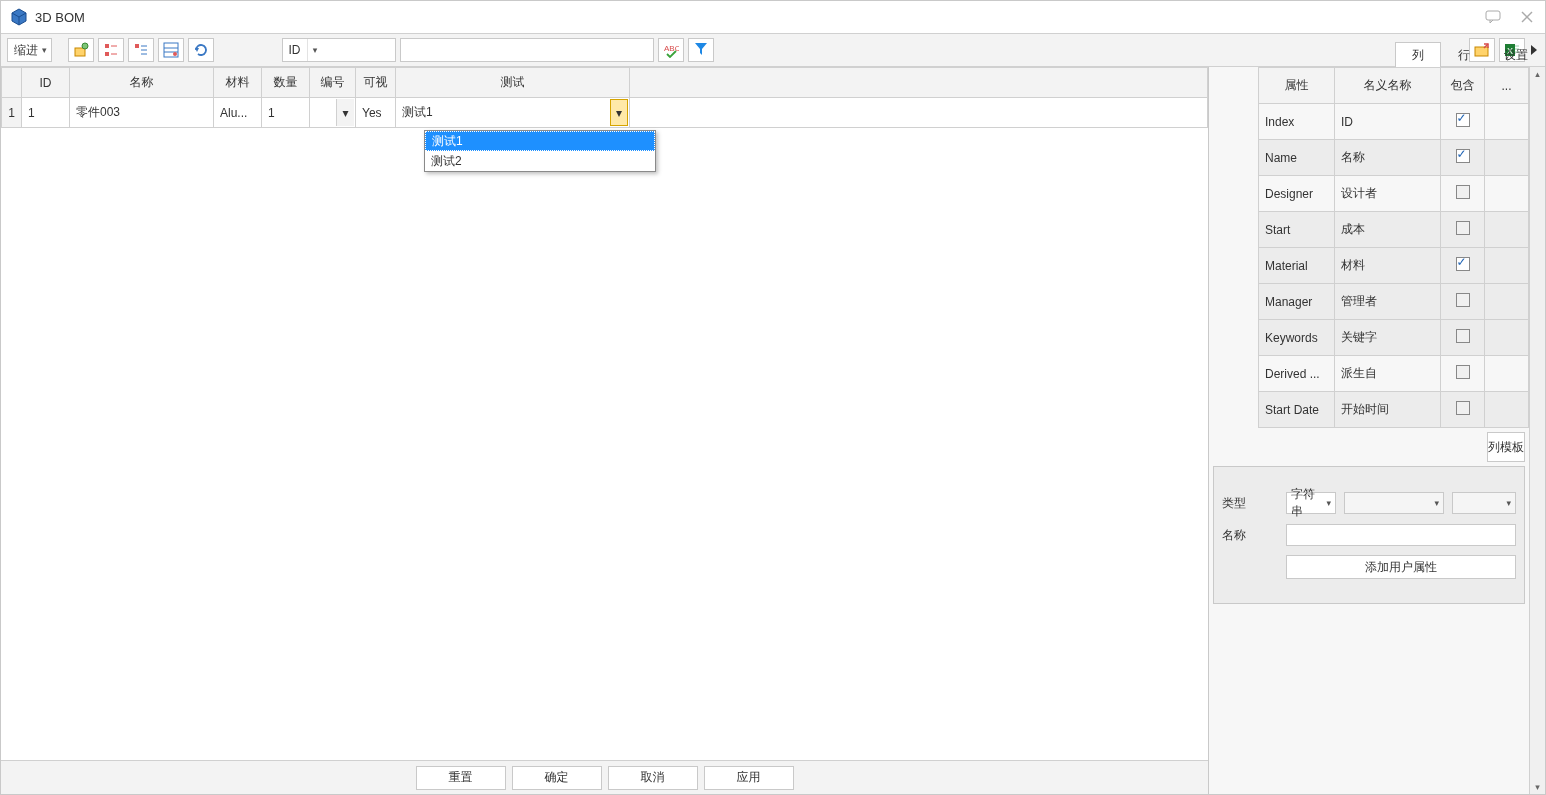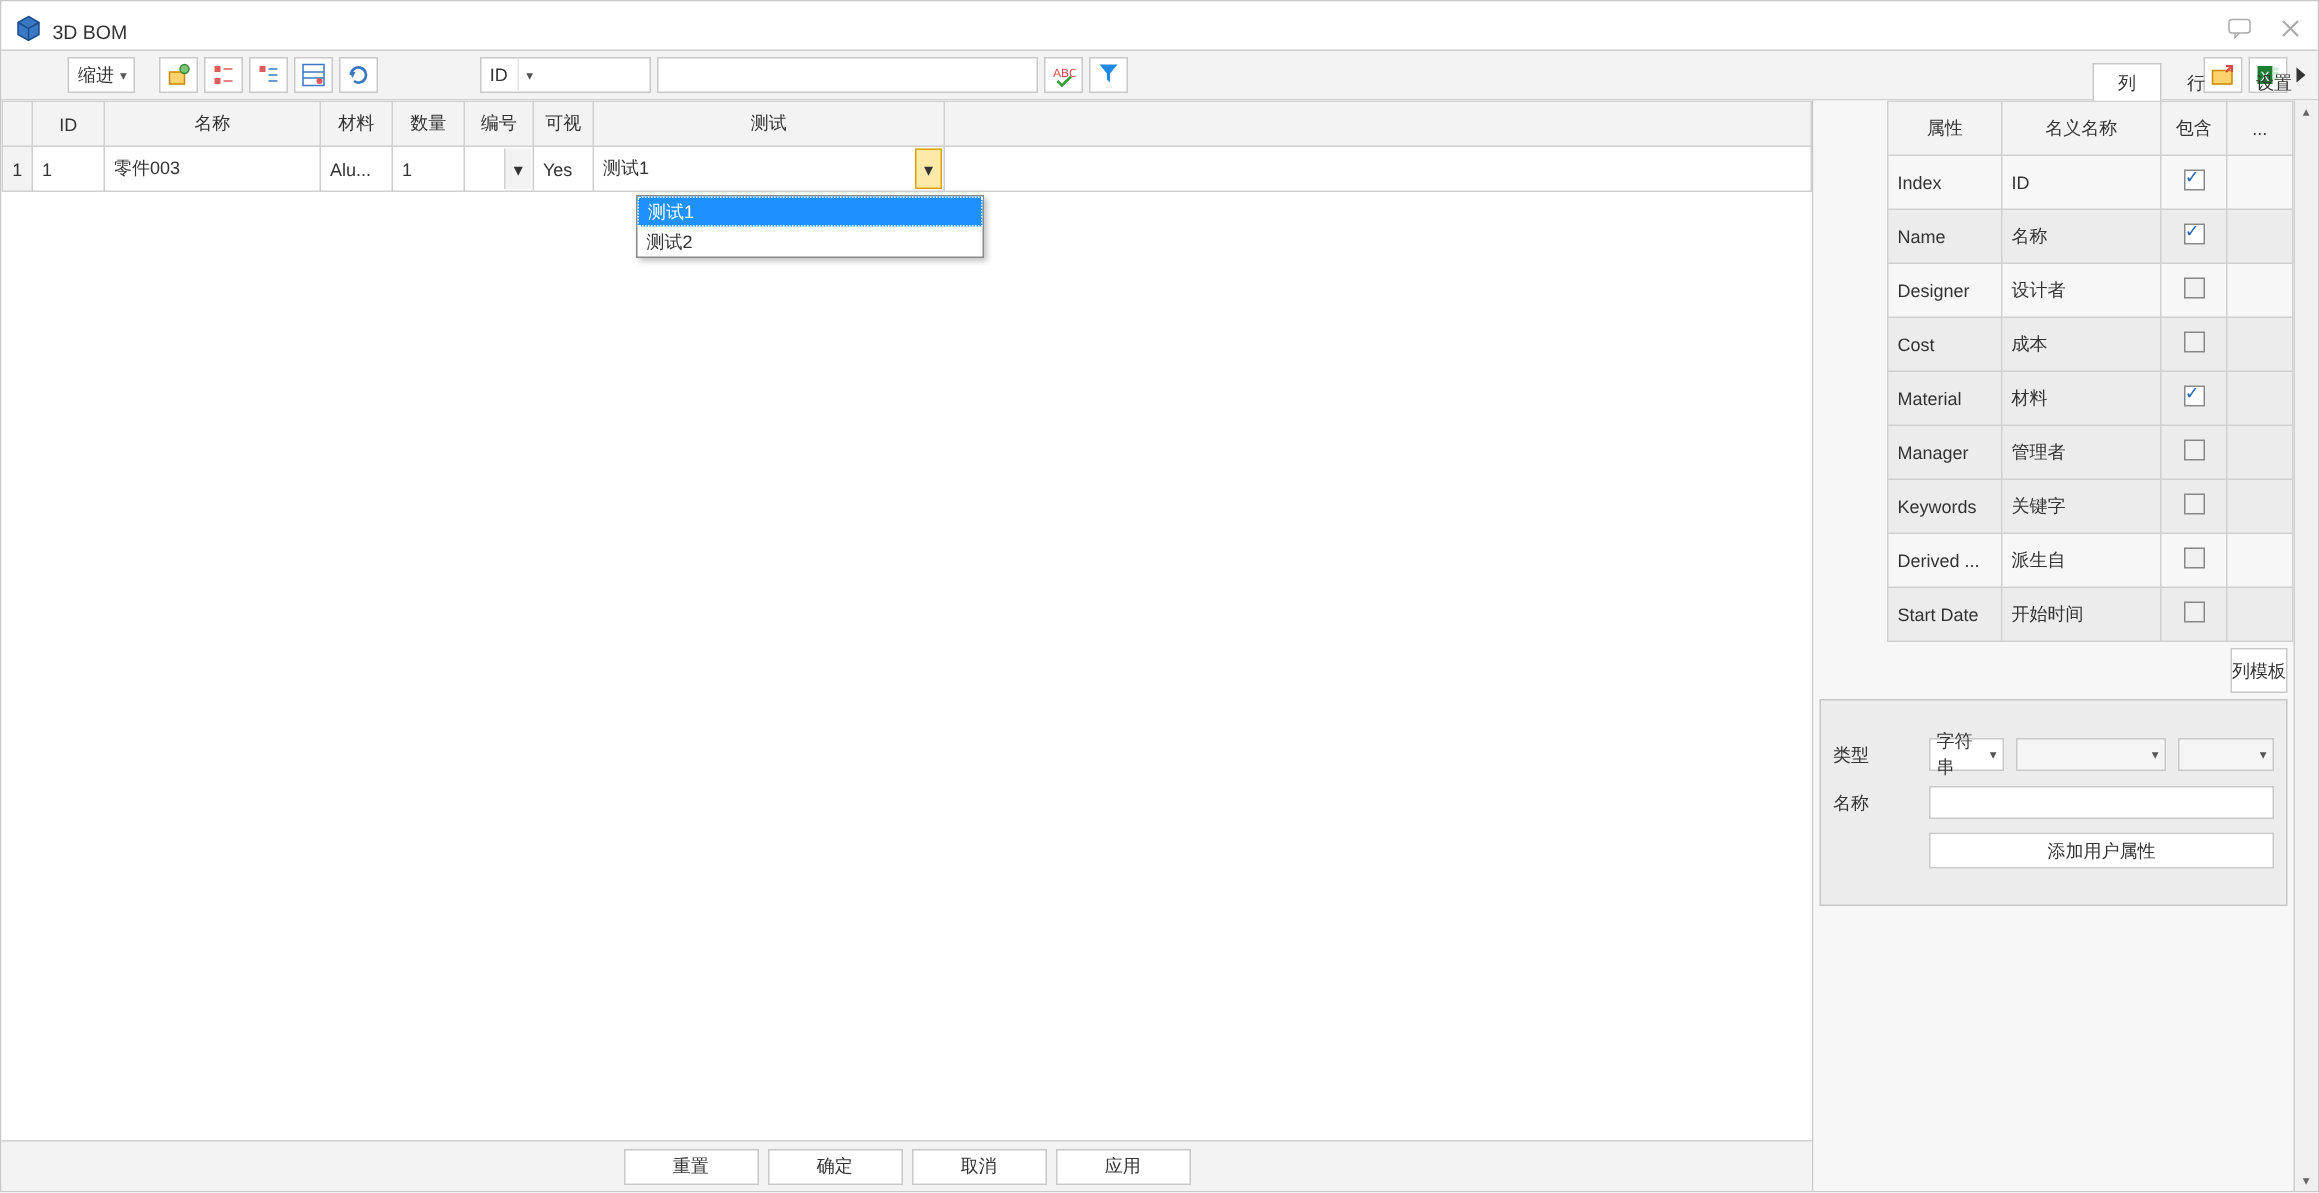--- a/index.html
+++ b/index.html
@@ -1,27 +1,27 @@
 <!DOCTYPE html>
 <html><head>
 <meta charset="utf-8">
 <style>
 * { box-sizing: border-box; margin: 0; padding: 0; }
 body { font-family: "Microsoft YaHei", "Segoe UI", Arial, sans-serif; font-size: 12px; color: #333; background: #fff; overflow: hidden; }
 .window { width: 1546px; height: 795px; display: flex; flex-direction: column; border: 1px solid #c9c9c9; background: #fff; }
-.titlebar { height: 32px; display: flex; align-items: flex-end; padding: 4px 8px; background: #fff; }
+.titlebar { height: 32px; display: flex; align-items: center; padding: 4px 8px; background: #fff; }
 .app-icon { width: 20px; height: 20px; margin-right: 6px; display:flex; align-items:center; justify-content:center; }
 .title-text { font-size: 13px; color: #333; flex: 1; }
 .win-btns { display: flex; gap: 14px; color:#999; }
 .win-btn { width: 20px; height: 20px; display: flex; align-items:center; justify-content:center; }
 
 .toolbar-row { height: 34px; background: #f3f3f3; border-top: 1px solid #d0d0d0; border-bottom: 1px solid #d0d0d0; display: flex; align-items: center; padding: 0 6px; gap: 4px; }
 .btn { height: 24px; background: #fff; border: 1px solid #c9c9c9; display: inline-flex; align-items: center; justify-content: center; font-size: 12px; padding: 0 6px; cursor: default; }
 .btn.icon-only { width: 26px; padding: 0; }
-.btn.dd { padding-right: 4px; margin-left: 38px; }
+.btn.dd { padding-right: 4px; }
 .btn .chev { margin-left: 4px; }
 .chev { font-size: 9px; color: #555; }
 .sep { width: 8px; }
 .bigsep { flex:1; }
 .combo { height: 24px; background: #fff; border: 1px solid #c9c9c9; display: inline-flex; align-items: center; }
 .combo .cbtxt { padding: 0 6px; }
 .combo .cbbtn { width: 16px; display:flex; align-items:center; justify-content:center; border-left: 1px solid #e3e3e3; height:100%; }
 .searchbox { width: 254px; height: 24px; background: #fff; border: 1px solid #c9c9c9; }
 .filter-icn { color:#1e88e5; font-size:14px; }
 
@@ -281,21 +281,21 @@
                     <td class="centered"><span class="chk on"></span></td>
                     <td class="centered"></td>
                   </tr>
                   <tr>
                     <td>Designer</td>
                     <td>设计者</td>
                     <td class="centered"><span class="chk neutral"></span></td>
                     <td class="centered"></td>
                   </tr>
                   <tr class="alt">
-                    <td>Cost</td>
+                    <td>Start</td>
                     <td>成本</td>
                     <td class="centered"><span class="chk neutral"></span></td>
                     <td class="centered"></td>
                   </tr>
                   <tr class="alt">
                     <td>Material</td>
                     <td>材料</td>
                     <td class="centered"><span class="chk on"></span></td>
                     <td class="centered"></td>
                   </tr>

